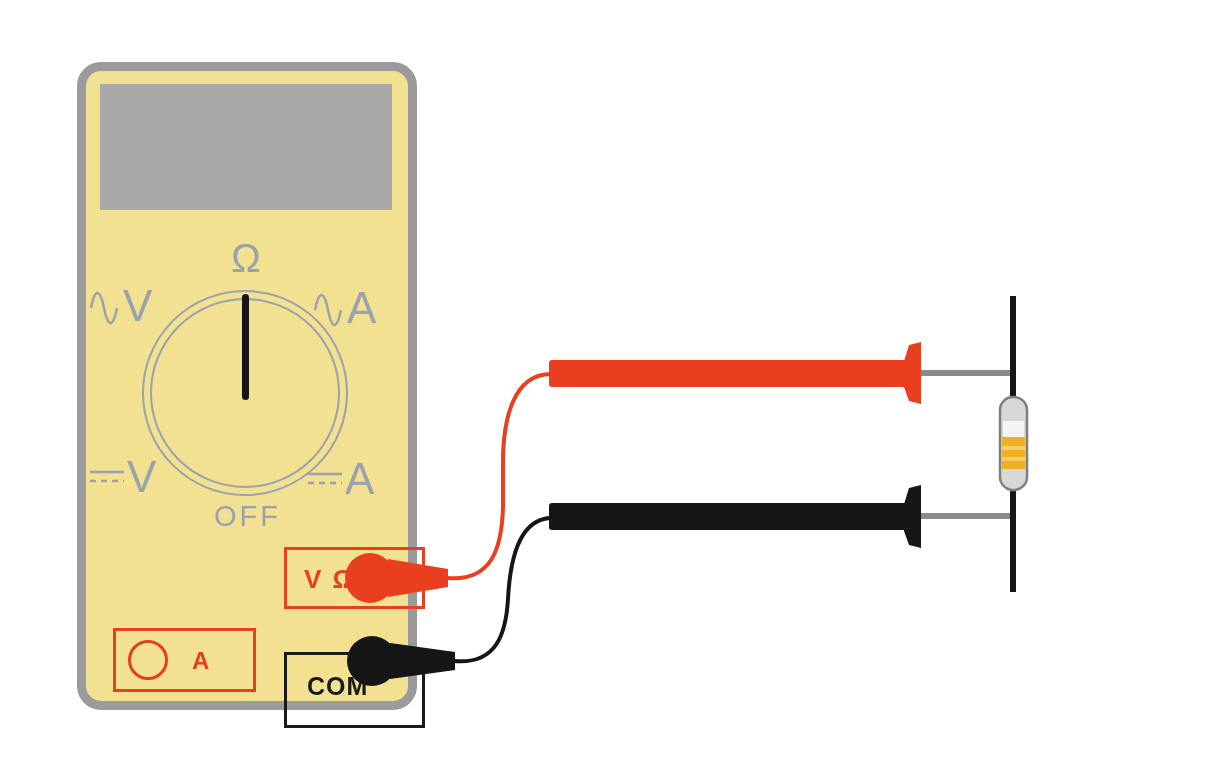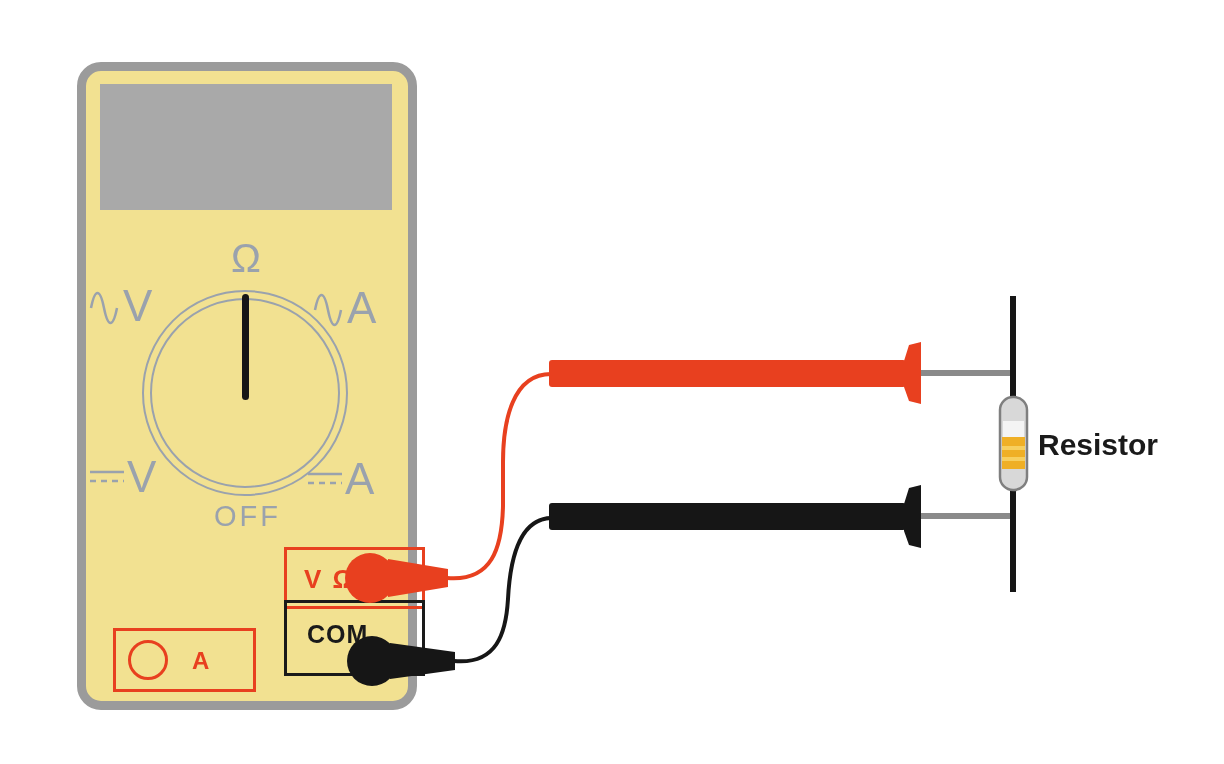--- a/index.html
+++ b/index.html
@@ -47,21 +47,21 @@
     left:89px;top:628px;width:143px;height:64px;border:3px solid #E8401F;
   }
   .jack-amp .amp-hole{
     position:absolute;left:12px;top:9px;width:40px;height:40px;border:3px solid #E8401F;
     border-radius:50%;box-sizing:border-box;
   }
   .jack-amp .jack-label{
     position:absolute;left:76px;top:16px;font-size:24px;font-weight:bold;color:#E8401F;
   }
   .jack-com{
-    left:260px;top:600px;width:141px;height:76px;border:3px solid #1A1A1A;
+    left:260px;top:652px;width:141px;height:76px;border:3px solid #1A1A1A;
   }
   .jack-com .jack-label{
     position:absolute;left:20px;top:17px;font-size:25px;font-weight:bold;color:#1A1A1A;letter-spacing:1px;
   }
   
   .overlay{position:absolute;left:0;top:0;width:1224px;height:764px;}
   .resistor-label{
     position:absolute;left:1038px;top:428px;font-size:30px;font-weight:bold;color:#1A1A1A;
   }
 </style>
@@ -139,15 +139,14 @@
     <rect x="921" y="513" width="92" height="6" fill="#8A8A8A"></rect>
 
     <rect x="1010" y="296" width="6" height="296" fill="#161616"></rect>
     <rect x="1000" y="397" width="27" height="93" rx="13" fill="#D8D8D8" stroke="#7F7F7F" stroke-width="2.5"></rect>
     <rect x="1003" y="421" width="21" height="16" fill="#F4F4F4"></rect>
     <rect x="1002" y="437" width="23" height="32" fill="#EFAF26"></rect>
     <rect x="1002" y="446" width="23" height="4" fill="#F7CF5F"></rect>
     <rect x="1002" y="457" width="23" height="4" fill="#F7CF5F"></rect>
   </svg>
 
-  <div class="resistor-label">Resistor</div>
 
 </div>
 
 </body></html>

